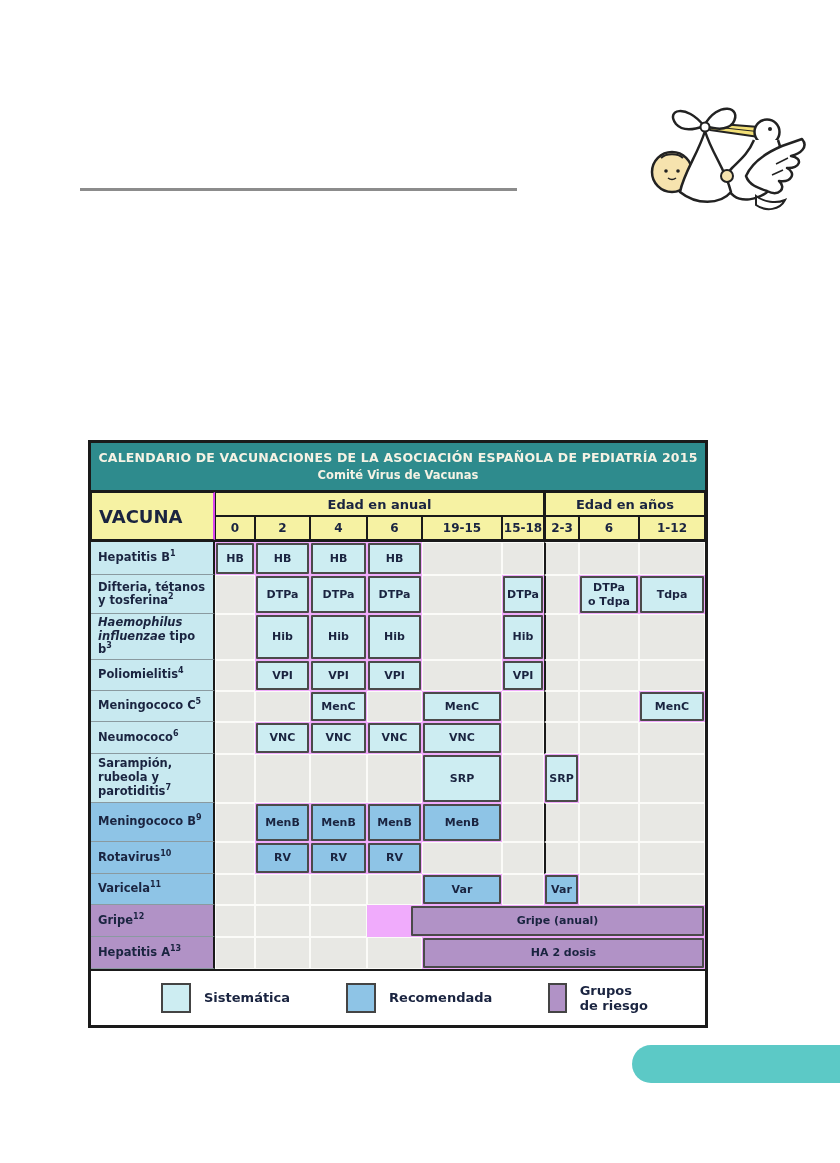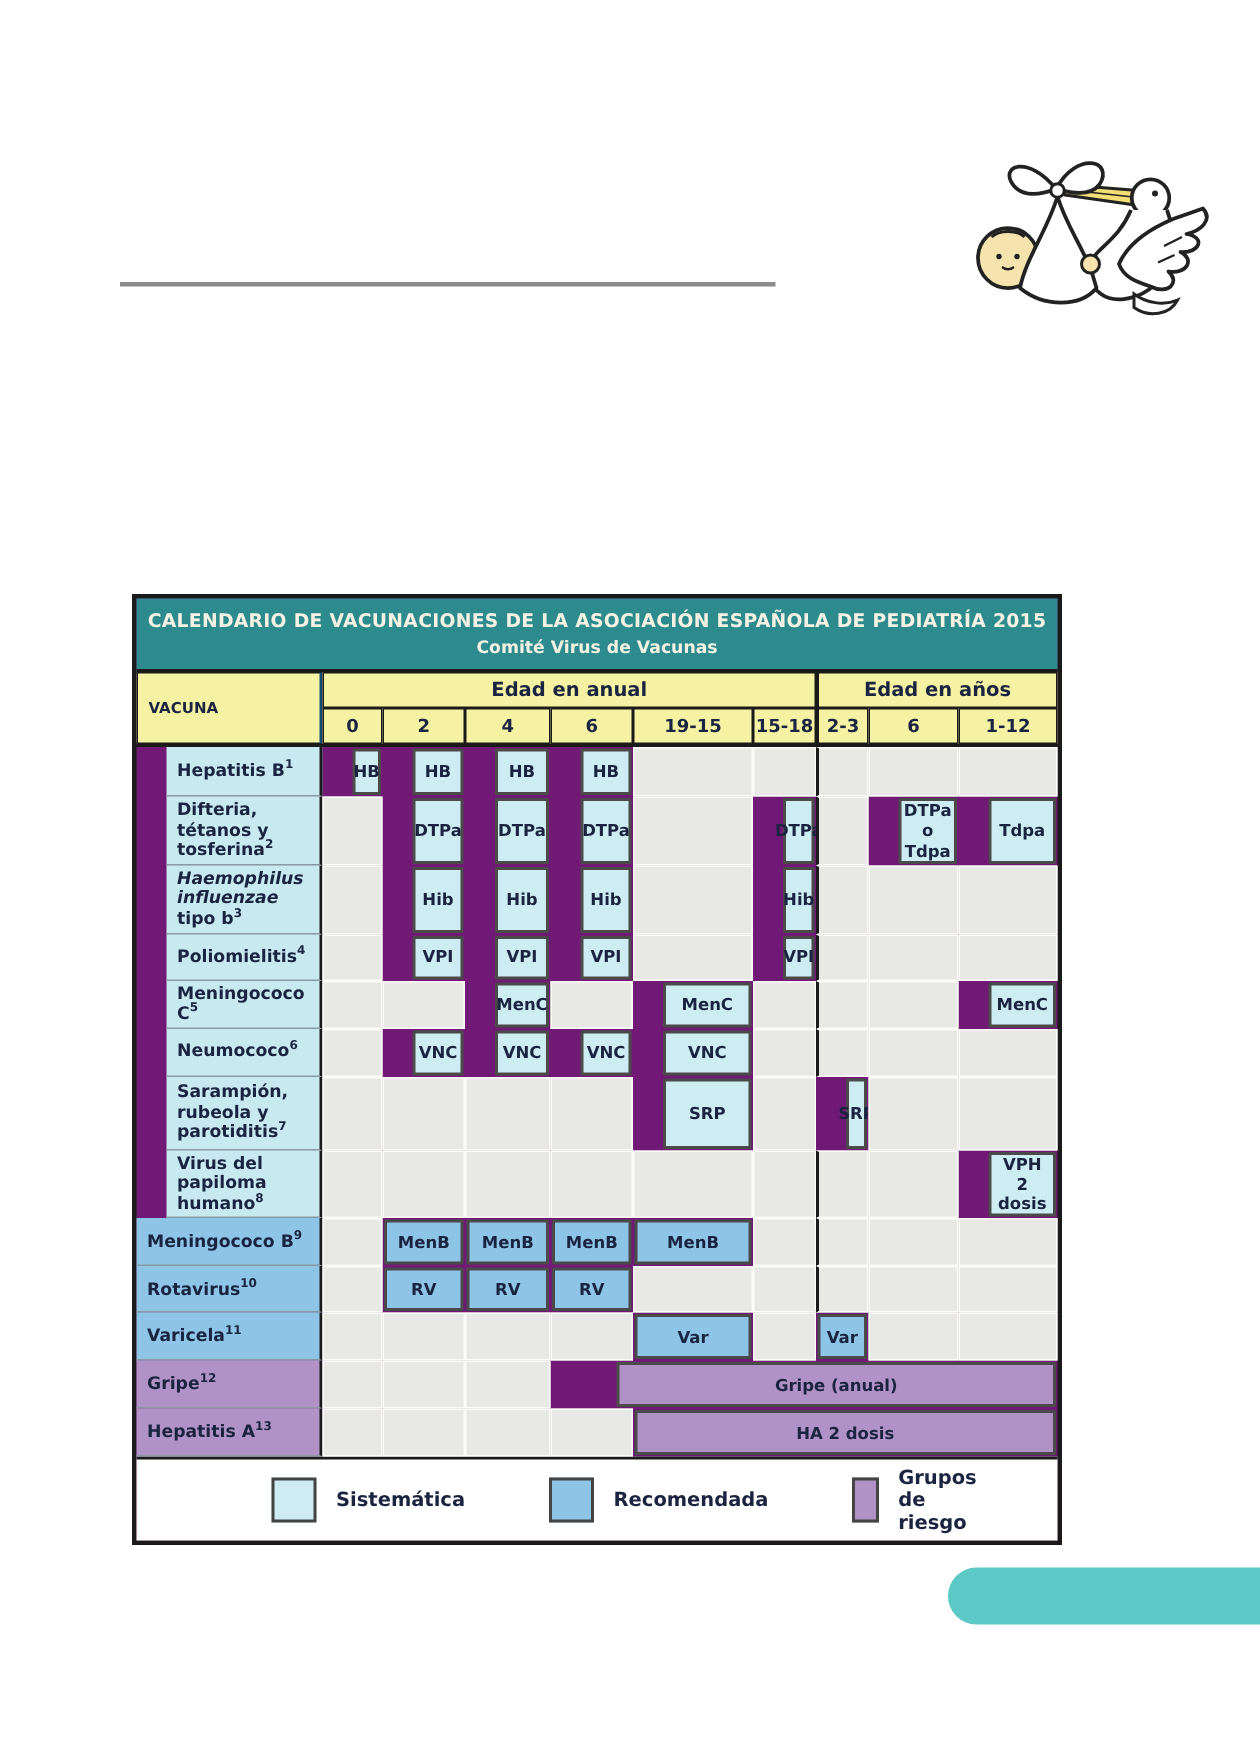--- a/index.html
+++ b/index.html
@@ -6,50 +6,50 @@
   body{font-family:"DejaVu Sans","Liberation Sans",sans-serif;}
   .page{position:relative;width:840px;height:1163px;background:#fff;overflow:hidden;}
 
   
   .divider{position:absolute;left:80px;top:188px;width:437px;height:3px;background:#8c8c8c;}
 
   
   .stork{position:absolute;left:628px;top:96px;width:184px;height:128px;}
 
   
-  .calendar{position:absolute;left:88px;top:396px;width:614px;border:3px solid #1a1a1a;background:#701a75;color:#1a2440;}
+  .calendar{position:absolute;left:88px;top:440px;width:614px;border:3px solid #1a1a1a;background:#f0abfc;color:#1a2440;}
   .cal-title{background:var(--teal,#2e8b8d);border-bottom:2px solid #1a1a1a;text-align:center;padding:7px 6px 6px 6px;}
   .cal-title .t1{color:#f5f2e4;font-weight:bold;font-size:12.5px;letter-spacing:.2px;line-height:1.35;}
   .cal-title .t2{color:#f5f2e4;font-weight:bold;font-size:11.5px;line-height:1.5;}
 
   .grid-cols{display:grid;grid-template-columns:124px 40px 55px 57px 55px 80px 42px 35px 60px 66px;}
 
   .thead{border-bottom:2px solid #1a1a1a;grid-template-rows:24px 24px;}
   .thead>div{background:var(--yellow,#f6f2a3);border:1px solid #1a1a1a;display:flex;align-items:center;justify-content:center;font-weight:bold;font-size:12px;}
-  .thead .vacuna{grid-row:1/3;grid-column:1;justify-content:flex-start;padding-left:7px;font-size:10px;border-right:2px solid #0c4a6e;}
+  .thead .vacuna{grid-row:1/3;grid-column:1;justify-content:flex-start;padding-left:7px;font-size:18px;border-right:2px solid #d946ef;}
   .thead .gmonths{grid-row:1;grid-column:2/8;font-size:13px;}
   .thead .gyears{grid-row:1;grid-column:8/11;font-size:13px;border-left:2px solid #1a1a1a;}
   .thead .age{grid-row:2;font-size:12px;}
   .thead .age.sep{border-left:2px solid #1a1a1a;}
 
   .trow{position:relative;min-height:32px;}
   .trow:nth-child(1){min-height:33px;}
   .trow:nth-child(2){min-height:39px;}
   .trow:nth-child(3){min-height:38px;}
   .trow:nth-child(4),.trow:nth-child(5),.trow:nth-child(10){min-height:31px;}
   .trow:nth-child(7){min-height:49px;}
   .trow:nth-child(8){min-height:39px;}
 
   .rlabel{grid-column:1;display:flex;flex-direction:column;justify-content:center;padding:2px 4px 2px 7px;font-weight:bold;font-size:11.5px;line-height:1.18;border-right:2px solid #1a1a1a;border-bottom:1px solid #8a9aa0;}
   .rlabel sup{font-size:8px;line-height:0;}
   .rlabel i{font-style:italic;}
   .ecell{background:#e8e8e4;border:1px solid #fbfbf8;}
   .ecell.sep{border-left:2px solid #1a1a1a;}
   .vcell{display:flex;align-items:center;justify-content:center;text-align:center;font-weight:bold;font-size:11px;line-height:1.2;border:2px solid #4a4a4a;margin:1px;border-radius:1px;}
-  .sistematica{background:var(--c-sis,#cdedf2);margin-left:20px;}
+  .sistematica{background:var(--c-sis,#cdedf2);}
   .recomendada{background:var(--c-rec,#8ec4e6);}
   .riesgo{background:var(--c-rie,#b192c6);}
   .rlabel.sistematica{background:#c8e9f0;}
   .rlabel.recomendada{background:#8ec4e6;}
   .rlabel.riesgo{background:#b192c6;}
 
   .legend{border-top:2px solid #1a1a1a;background:#fff;min-height:54px;display:flex;align-items:center;padding-left:70px;}
   .legend-item{display:flex;align-items:center;margin-right:56px;}
   .legend-item .swatch{width:26px;height:26px;border:2px solid #444;margin-right:13px;}
   .legend-item .llabel{font-weight:bold;font-size:13px;color:#1a2440;}
@@ -207,34 +207,20 @@
           </div>
           <div class="ecell" style="grid-column: 2;"></div>
           <div class="ecell" style="grid-column: 3;"></div>
           <div class="ecell" style="grid-column: 4;"></div>
           <div class="ecell" style="grid-column: 5;"></div>
           <div class="vcell sistematica" style="grid-column: 6 / span 1;">SRP</div>
           <div class="ecell" style="grid-column: 7;"></div>
           <div class="vcell sistematica" style="grid-column: 8 / span 1;">SRP</div>
           <div class="ecell" style="grid-column: 9;"></div>
           <div class="ecell" style="grid-column: 10;"></div>
-        </div>
-        <div class="trow grid-cols">
-          <div class="rlabel sistematica">
-            <span>Virus del papiloma humano<sup>8</sup></span>
-          </div>
-          <div class="ecell" style="grid-column: 2;"></div>
-          <div class="ecell" style="grid-column: 3;"></div>
-          <div class="ecell" style="grid-column: 4;"></div>
-          <div class="ecell" style="grid-column: 5;"></div>
-          <div class="ecell" style="grid-column: 6;"></div>
-          <div class="ecell" style="grid-column: 7;"></div>
-          <div class="ecell sep" style="grid-column: 8;"></div>
-          <div class="ecell" style="grid-column: 9;"></div>
-          <div class="vcell sistematica" style="grid-column: 10 / span 1;">VPH<br>2 dosis</div>
         </div>
         <div class="trow grid-cols">
           <div class="rlabel recomendada">
             <span>Meningococo B<sup>9</sup></span>
           </div>
           <div class="ecell" style="grid-column: 2;"></div>
           <div class="vcell recomendada" style="grid-column: 3 / span 1;">MenB</div>
           <div class="vcell recomendada" style="grid-column: 4 / span 1;">MenB</div>
           <div class="vcell recomendada" style="grid-column: 5 / span 1;">MenB</div>
           <div class="vcell recomendada" style="grid-column: 6 / span 1;">MenB</div>

